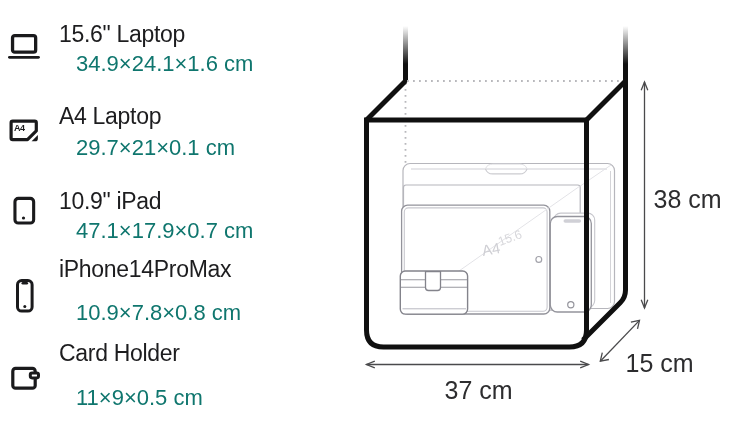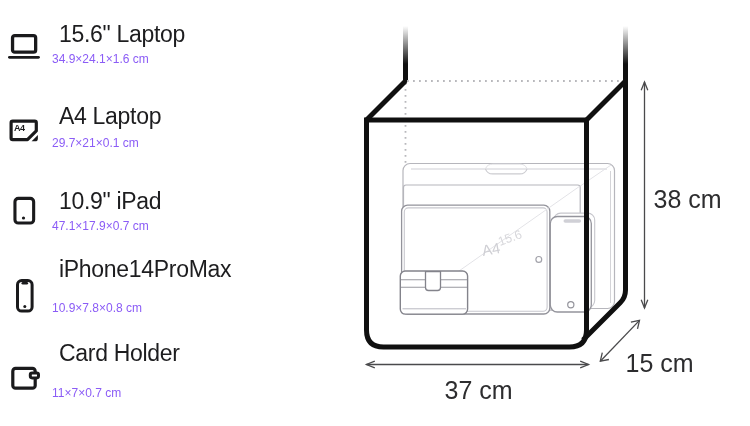--- a/index.html
+++ b/index.html
@@ -1,18 +1,18 @@
 <!DOCTYPE html>
 <html><head>
 <meta charset="utf-8">
 <style>
 html,body{margin:0;padding:0}
 body{width:750px;height:426px;background:#fff;font-family:"Liberation Sans",sans-serif;position:relative;overflow:hidden}
 .t{position:absolute;left:59px;color:#1d1d1f;font-size:23px;line-height:1;white-space:nowrap;letter-spacing:-0.3px}
-.s{position:absolute;left:52px;color:#8b5cf6;font-size:12px;line-height:1;white-space:nowrap}
+.s{position:absolute;left:76px;color:#0f766e;font-size:22px;line-height:1;white-space:nowrap}
 svg{position:absolute;left:0;top:0}
 </style>
 </head>
 <body>
 
 <svg width="48" height="44" style="left:4px;top:28px" viewBox="0 0 48 44">
 <rect x="8.55" y="7.55" width="23.1" height="16.6" rx="2.2" fill="none" stroke="#1a1a1c" stroke-width="3.3"></rect>
 <rect x="4" y="27.9" width="31.9" height="2.9" rx="1.45" fill="#1a1a1c"></rect>
 </svg>
 
@@ -49,21 +49,21 @@
 
 <div class="s" style="top:301.6px">10.9×7.8×0.8 cm</div>
 
 <svg width="42" height="36" style="left:4px;top:360px" viewBox="0 0 42 36">
 <rect x="8.8" y="8.4" width="22.4" height="19.8" rx="2.8" fill="none" stroke="#1a1a1c" stroke-width="3.2"></rect>
 <rect x="26.3" y="12.9" width="8.2" height="5" rx="1.8" fill="#fff" stroke="#1a1a1c" stroke-width="3"></rect>
 </svg>
 
 <div class="t" style="top:342px">Card Holder</div>
 
-<div class="s" style="top:386.8px">11×7×0.7 cm</div>
+<div class="s" style="top:386.8px">11×9×0.5 cm</div>
 
 <svg width="750" height="426" viewBox="0 0 750 426">
 <defs>
 <linearGradient id="strap" x1="0" y1="26" x2="0" y2="64" gradientUnits="userSpaceOnUse">
 <stop offset="0" stop-color="#101010" stop-opacity="0"></stop>
 <stop offset="1" stop-color="#101010" stop-opacity="1"></stop>
 </linearGradient>
 </defs>
 
 <line x1="405.5" y1="26" x2="405.5" y2="82" stroke="url(#strap)" stroke-width="5"></line>

